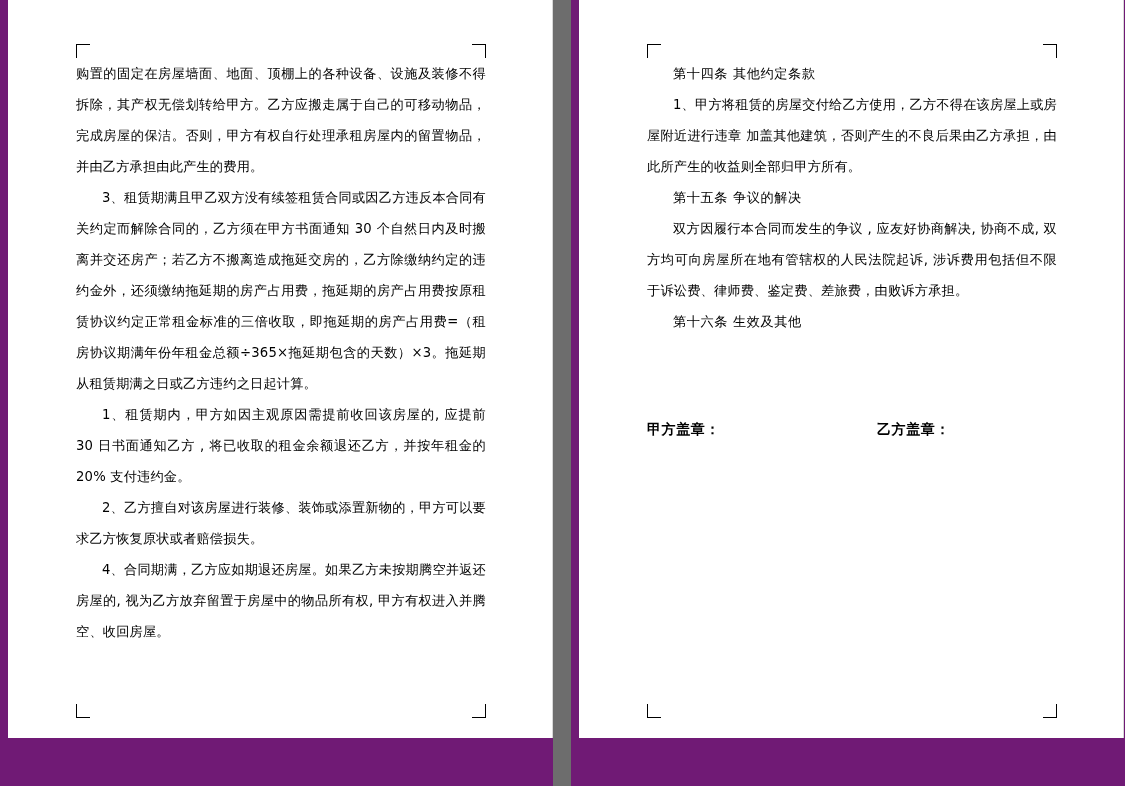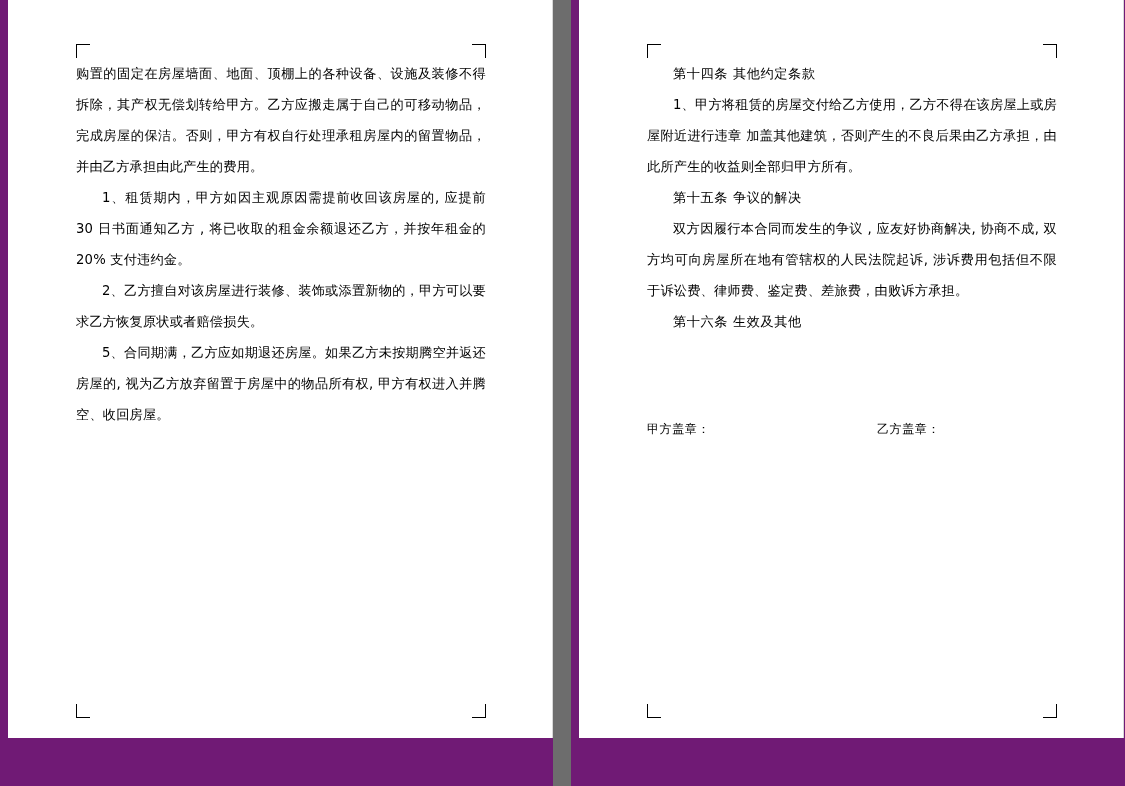--- a/index.html
+++ b/index.html
@@ -71,22 +71,22 @@
     font-weight: normal;
     margin: 0;
     text-indent: 26px;
     letter-spacing: 0.6px;
   }
   .sign-row {
     display: flex;
     flex-direction: row;
     margin-top: 84px;
     font-family: "DejaVu Sans", sans-serif;
-    font-size: 12px;
-    font-weight: normal;
+    font-size: 14px;
+    font-weight: bold;
     color: #000000;
     letter-spacing: 0.6px;
   }
   .sign-a {
     width: 230px;
   }
   .sign-b {
     width: 180px;
   }
   
@@ -135,23 +135,24 @@
 
 <div class="workspace">
 
   <div class="page page-left">
     <div class="mark mark-tl"></div>
     <div class="mark mark-tr"></div>
     <div class="mark mark-bl"></div>
     <div class="mark mark-br"></div>
     <div class="page-body">
       <p class="para">购置的固定在房屋墙面、地面、顶棚上的各种设备、设施及装修不得拆除，其产权无偿划转给甲方。乙方应搬走属于自己的可移动物品，完成房屋的保洁。否则，甲方有权自行处理承租房屋内的留置物品，并由乙方承担由此产生的费用。</p>
+      <p class="para indent">3、租赁期满且甲乙双方没有续签租赁合同或因乙方违反本合同有关约定而解除合同的，乙方须在甲方书面通知 30 个自然日内及时搬离并交还房产；若乙方不搬离造成拖延交房的，乙方除缴纳约定的违约金外，还须缴纳拖延期的房产占用费，拖延期的房产占用费按原租赁协议约定正常租金标准的三倍收取，即拖延期的房产占用费=（租房协议期满年份年租金总额÷365×拖延期包含的天数）×3。拖延期从租赁期满之日或乙方违约之日起计算。</p>
       <p class="para indent">1、租赁期内，甲方如因主观原因需提前收回该房屋的, 应提前 30 日书面通知乙方 , 将已收取的租金余额退还乙方，并按年租金的 20% 支付违约金。</p>
       <p class="para indent">2、乙方擅自对该房屋进行装修、装饰或添置新物的，甲方可以要求乙方恢复原状或者赔偿损失。</p>
-      <p class="para indent">5、合同期满，乙方应如期退还房屋。如果乙方未按期腾空并返还房屋的, 视为乙方放弃留置于房屋中的物品所有权, 甲方有权进入并腾空、收回房屋。</p>
+      <p class="para indent">4、合同期满，乙方应如期退还房屋。如果乙方未按期腾空并返还房屋的, 视为乙方放弃留置于房屋中的物品所有权, 甲方有权进入并腾空、收回房屋。</p>
     </div>
     <div class="page-shadow-right"></div>
   </div>
 
   <div class="page-divider"></div>
 
   <div class="page page-right">
     <div class="mark mark-tl"></div>
     <div class="mark mark-tr"></div>
     <div class="mark mark-bl"></div>

